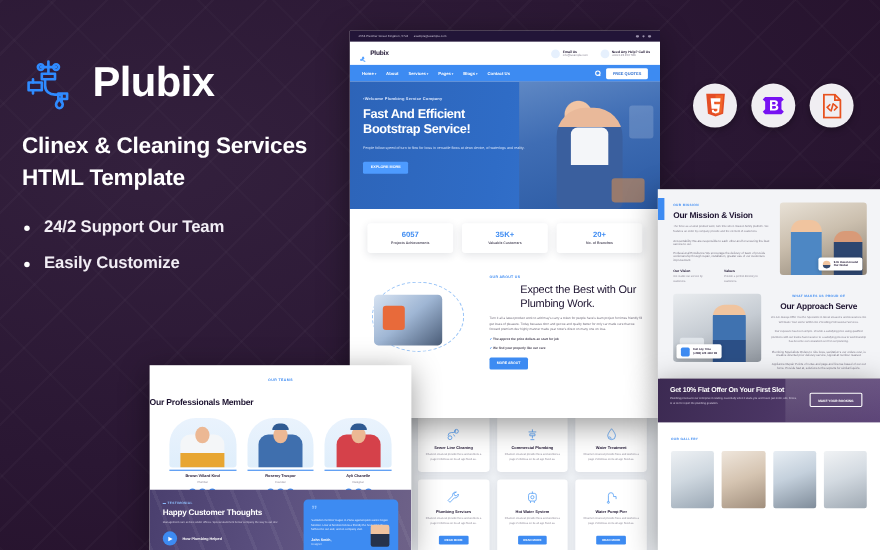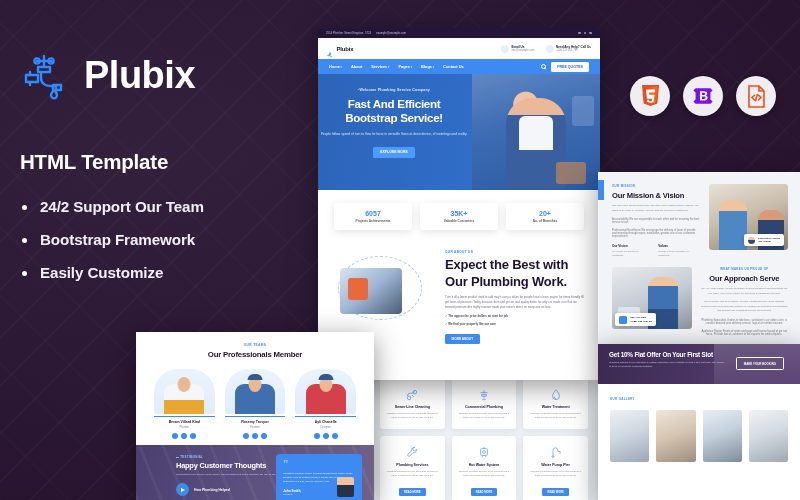--- a/index.html
+++ b/index.html
@@ -103,21 +103,21 @@
     position: absolute; right: 34px; bottom: 0; width: 60px; height: 92px;
     background: linear-gradient(180deg, #e9b99a 0 19%, #3a5f9e 19% 100%);
     border-radius: 26px 26px 6px 6px;
   }
   .hero .worker::before {
     content: ""; position: absolute; left: 13px; top: 18px; width: 34px; height: 34px;
     background: #f4f6f9; border-radius: 6px 6px 0 0;
   }
   .hero .tool1 { position:absolute; right: 6px; top: 22px; width: 22px; height: 30px; background: rgba(255,255,255,.17); border-radius: 3px; }
   .hero .tool2 { position:absolute; right: 14px; bottom: 6px; width: 30px; height: 22px; background: rgba(245,150,60,.5); border-radius: 3px; }
-  .hero-txt { position: absolute; left: 1px; top: 14px; width: 150px; text-align: center; }
+  .hero-txt { position: absolute; left: 12px; top: 14px; width: 150px; }
   .hero-sub { font-size: 3.6px; font-weight: 700; color: #dfeaff; letter-spacing: .2px; margin-bottom: 5px; }
   .hero-sub::before { content: "\25AA "; color: #bcd6ff; }
   .hero-h1 { font-size: 11.6px; font-weight: 700; color: #fff; line-height: 1.22; letter-spacing: -.3px; }
   .hero-p { margin-top: 7px; font-size: 3.3px; color: #d5e3fa; line-height: 1.65; }
   .hero-btn { margin-top: 9px; display: inline-block; background: #4d9bff; color: #fff; font-size: 3.4px; font-weight: 700; padding: 3.6px 7px; border-radius: 1.5px; }
 
   .stats { background: #fff; padding: 13px 16px 16px; display: flex; gap: 8px; }
   .stat {
     flex: 1; background: #fff; border-radius: 3px; padding: 7px 3px;
     text-align: center; box-shadow: 0 2px 8px rgba(25,30,60,.12);
@@ -134,42 +134,42 @@
   .about-img .pic {
     position: absolute; left: 8px; top: 18px; width: 62px; height: 46px; border-radius: 4px;
     background: linear-gradient(140deg, #d7e3f2 0%, #9fb6d4 48%, #4a5c77 100%);
   }
   .about-img .pic::after {
     content:""; position:absolute; left: 8px; top: 10px; width: 20px; height: 22px;
     background: #e86a3a; border-radius: 3px;
   }
   .about-txt { flex: 1; }
   .about-eyebrow { font-size: 3.2px; font-weight: 700; color: #3d8bf2; letter-spacing: .3px; }
-  .about-h2 { margin-top: 3px; font-size: 13px; font-weight: 700; color: #1d1330; line-height: 1.3; letter-spacing: -.2px; }
+  .about-h2 { margin-top: 3px; font-size: 10px; font-weight: 400; color: #1d1330; line-height: 1.3; letter-spacing: -.2px; margin-left: 28px; }
   .about-p { margin-top: 4px; font-size: 2.9px; color: #75717f; line-height: 1.75; }
   .about-li { margin-top: 4px; font-size: 2.9px; color: #4a4556; font-weight: 700; }
   .about-li::before { content: "\2713  "; color: #3d8bf2; }
   .about-btn { margin-top: 6px; display: inline-block; background: #3d8bf2; color: #fff; font-size: 3.2px; font-weight: 700; padding: 3.4px 6.5px; border-radius: 1.5px; }
 
   
   #services-preview { left: 368px; top: 335px; width: 232px; height: 165px; background: #edf0f4; z-index: 3; }
   .sv-eyebrow { text-align: center; font-size: 3.3px; font-weight: 700; color: #3d8bf2; letter-spacing: .4px; padding-top: 14px; }
   .sv-title { text-align: center; font-size: 8.3px; font-weight: 700; color: #1d1330; margin-top: 4px; letter-spacing: -.2px; }
   .sv-grid { display: grid; grid-template-columns: repeat(3, 1fr); gap: 7px; padding: 11px 12px 0; }
   .sv-card { background: #fff; border-radius: 3px; padding: 9px 6px 8px; text-align: center; box-shadow: 0 2px 7px rgba(25,30,60,.07); }
   .sv-card .ic { height: 15px; display: flex; align-items: center; justify-content: center; }
   .sv-card .ic svg { width: 14px; height: 14px; }
   .sv-card h4 { font-size: 3.6px; font-weight: 700; color: #1d1330; margin-top: 3px; }
   .sv-card p { font-size: 2.5px; color: #8a8694; line-height: 1.75; margin-top: 3px; }
   .sv-card .rm { margin-top: 5px; display: inline-block; background: #3d8bf2; color: #fff; font-size: 2.7px; font-weight: 700; padding: 2.8px 5px; border-radius: 1.2px; }
 
   
   #team-preview { left: 136px; top: 332px; width: 238px; height: 168px; z-index: 5; }
   .tm-eyebrow { text-align: center; font-size: 3.2px; font-weight: 700; color: #3d8bf2; letter-spacing: .4px; padding-top: 11px; }
-  .tm-title { text-align: center; font-size: 7.8px; font-weight: 700; color: #1d1330; margin-top: 3px; letter-spacing: -.2px; }
+  .tm-title { font-size: 7.8px; font-weight: 700; color: #1d1330; margin-top: 14px; letter-spacing: -.2px; }
   .tm-grid { display: flex; gap: 10px; padding: 10px 18px 0; }
   .tm-card { flex: 1; text-align: center; }
   .tm-photo {
     height: 45px; border-radius: 24px 24px 3px 3px; position: relative; overflow: hidden;
     background: linear-gradient(180deg, #eaf3fd 0%, #dfeefb 100%);
   }
   .tm-photo .body { position: absolute; left: 50%; transform: translateX(-50%); bottom: 0; width: 40px; height: 30px; border-radius: 9px 9px 0 0; }
   .tm-photo .head { position: absolute; left: 50%; transform: translateX(-50%); top: 8px; width: 13px; height: 15px; border-radius: 50%; background: #ecb894; }
   .tm-photo .cap { position: absolute; left: 50%; transform: translateX(-50%); top: 5px; width: 15px; height: 6px; border-radius: 7px 7px 0 0; }
   .tm-bar { height: 1.4px; background: #3d8bf2; margin-top: 2px; }
@@ -178,21 +178,21 @@
   .tm-soc { display: flex; gap: 3px; justify-content: center; margin-top: 4px; }
   .tm-soc i { width: 6px; height: 6px; border-radius: 50%; background: #3d8bf2; display: block; }
 
   
   .ts-wrap { position: absolute; left: 0; right: 0; bottom: 0; height: 55px; overflow: hidden; }
   .ts-bg { position: absolute; inset: 0; background: linear-gradient(100deg, #4a3f6e 0%, #5a4f7e 45%, #6e6288 100%); }
   .ts-bg::after {
     content:""; position:absolute; inset:0;
     background: repeating-linear-gradient(68deg, rgba(255,255,255,.05) 0 3px, transparent 3px 22px);
   }
-  .ts-left { position: absolute; left: 12px; top: 10px; width: 120px; margin-left: 28px; }
+  .ts-left { position: absolute; left: 12px; top: 10px; width: 120px; }
   .ts-eyebrow { font-size: 2.9px; font-weight: 700; color: #8fc0ff; letter-spacing: .3px; }
   .ts-eyebrow::before { content: "\25AC  "; }
   .ts-title { margin-top: 2px; font-size: 7.4px; font-weight: 700; color: #fff; letter-spacing: -.2px; }
   .ts-p { margin-top: 3px; font-size: 2.5px; color: #d9d3e6; line-height: 1.7; }
   .ts-play { margin-top: 6px; display: flex; align-items: center; gap: 5px; }
   .ts-play .pb { width: 13px; height: 13px; border-radius: 50%; background: #3d8bf2; display: flex; align-items: center; justify-content: center; }
   .ts-play .pb::after { content:""; border-left: 4px solid #fff; border-top: 2.6px solid transparent; border-bottom: 2.6px solid transparent; margin-left: 1.5px; }
   .ts-play span { font-size: 3.4px; font-weight: 700; color: #fff; }
   .ts-card {
     position: absolute; right: 12px; top: 9px; width: 86px; background: #3d8bf2;
@@ -275,27 +275,26 @@
           <path d="M33 35h8v5h-8z"></path>
           <path d="M6 25h12v7H6z"></path>
           <path d="M10 25v-3M10 32v3"></path>
           <path d="M37 45c0 2-1.4 3.4-3 3.4S31 47 31 45c0-1.8 3-5 3-5s3 3.2 3 5z"></path>
         </svg>
       </span>
       <span class="brand-name">Plubix</span>
     </div>
 
     <div class="promo-title">
-      <br>
+      <span>Clinex &amp; Cleaning Services</span><br>
       <span>HTML Template</span>
     </div>
 
     <ul class="feat-list">
       <li>24/2 Support Our Team</li>
-      <li>Bootstrap Framework</li>
       <li>Easily Customize</li>
     </ul>
   </div>
 
   <div class="badges">
     <span class="badge">
       <svg width="21" height="23" viewBox="0 0 21 23">
           <path d="M2 0h17l-1.6 18.5L10.5 21 3.6 18.5z" fill="#e44d26"></path>
           <path d="M10.5 1.6V19.4l5.6-1.9L17.4 1.6z" fill="#f16529"></path>
           <path d="M6 4.4h9l-.3 3.1H9.2l.2 2.3h5.1l-.8 7.3-3.2 1-3.2-1-.2-2.4h1.9l.1 1.2 1.4.4 1.5-.4.2-2.1H6.9z" fill="#fff"></path>

